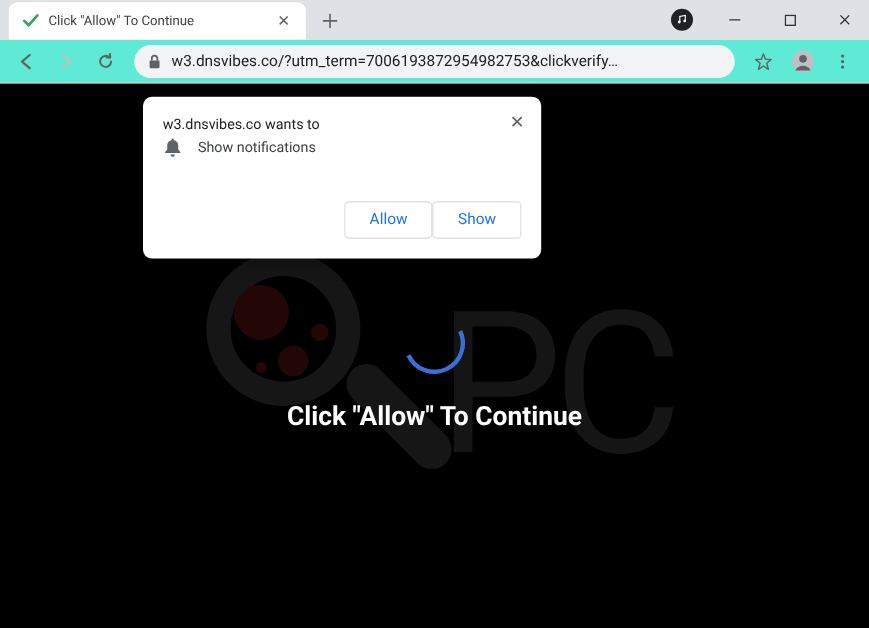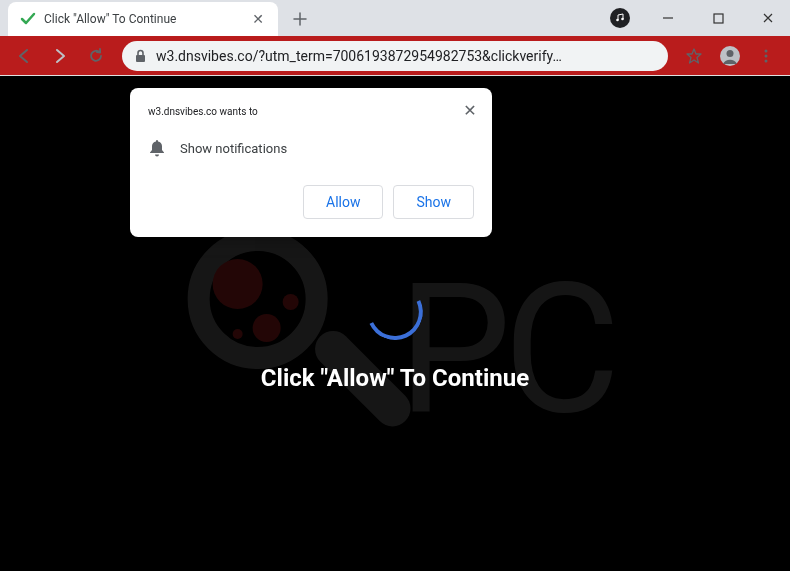--- a/index.html
+++ b/index.html
@@ -10,21 +10,21 @@
     .tab-strip { height: 36px; background: #dee1e6; display: flex; align-items: flex-end; padding-left: 8px; position: relative; }
     .tab { background: #fff; height: 34px; width: 270px; border-radius: 8px 8px 0 0; display: flex; align-items: center; padding: 0 12px; gap: 8px; font-size: 12px; color: #3c4043; }
     .tab-favicon { width: 16px; height: 16px; display: flex; align-items: center; justify-content: center; }
     .tab-title { flex: 1; overflow: hidden; white-space: nowrap; text-overflow: ellipsis; }
     .tab-close { width: 16px; height: 16px; display: flex; align-items: center; justify-content: center; font-size: 14px; color: #5f6368; }
     .new-tab { width: 28px; height: 28px; display: flex; align-items: center; justify-content: center; font-size: 18px; color: #5f6368; margin-left: 8px; margin-bottom: 3px; }
     .tab-right-controls { position: absolute; right: 10px; top: 6px; display: flex; gap: 26px; align-items: center; }
     .music-icon { width: 20px; height: 20px; background: #202124; border-radius: 50%; display: flex; align-items: center; justify-content: center; }
     
     
-    .toolbar { height: 40px; background: #b91c1c; display: flex; align-items: center; padding: 0 8px; gap: 4px; border-bottom: 1px solid #e0e0e0; }
+    .toolbar { height: 40px; background: #5eead4; display: flex; align-items: center; padding: 0 8px; gap: 4px; border-bottom: 1px solid #e0e0e0; }
     .nav-btn { width: 32px; height: 32px; display: flex; align-items: center; justify-content: center; color: #5f6368; border-radius: 50%; }
     .nav-btn.disabled { color: #bdc1c6; }
     .omnibox { flex: 1; height: 30px; background: #f1f3f4; border-radius: 15px; display: flex; align-items: center; padding: 0 10px; gap: 8px; font-size: 14px; color: #202124; margin: 0 6px; }
     .omnibox-lock { width: 16px; height: 16px; display: flex; align-items: center; justify-content: center; }
     .omnibox-url { flex: 1; overflow: hidden; white-space: nowrap; text-overflow: ellipsis; }
     .star-btn, .account-btn, .menu-btn { width: 32px; height: 32px; display: flex; align-items: center; justify-content: center; color: #5f6368; }
     
     
     .content { position: relative; width: 100%; height: 546px; background: #000; overflow: hidden; }
     
@@ -43,24 +43,24 @@
     
     
     .page-center { position: absolute; top: 48%; left: 50%; transform: translate(-50%, -50%); text-align: center; }
     .spinner { width: 56px; height: 56px; margin: 0 auto 24px; position: relative; }
     .spinner-arc { width: 56px; height: 56px; border: 4px solid transparent; border-bottom-color: #3b6fd8; border-right-color: #3b6fd8; border-radius: 50%; transform: rotate(20deg); }
     .page-message { color: #fff; font-size: 24px; font-weight: 700; }
     
     
     .perm-dialog { position: absolute; top: 88px; left: 130px; width: 362px; background: #fff; border-radius: 8px; box-shadow: 0 4px 16px rgba(0,0,0,0.28); padding: 18px 18px 18px 18px; z-index: 100; }
     .perm-close { position: absolute; top: 12px; right: 12px; width: 20px; height: 20px; display: flex; align-items: center; justify-content: center; font-size: 16px; color: #5f6368; }
-    .perm-title { font-size: 10px; color: #202124; margin-bottom: 22px; }
-    .perm-row { display: flex; align-items: center; gap: 14px; font-size: 13px; color: #3c4043; margin-bottom: 28px; }
+    .perm-title { font-size: 13px; color: #202124; margin-bottom: 4px; }
+    .perm-row { display: flex; align-items: center; gap: 14px; font-size: 13px; color: #3c4043; margin-bottom: 40px; }
     .bell-icon { width: 18px; height: 18px; display: flex; align-items: center; justify-content: center; }
-    .perm-buttons { display: flex; justify-content: flex-end; gap: 10px; }
+    .perm-buttons { display: flex; justify-content: flex-end; }
     .perm-btn { padding: 8px 22px; border: 1px solid #dadce0; background: #fff; border-radius: 4px; font-size: 14px; color: #1a73e8; cursor: pointer; }
   </style>
 </head>
 <body>
 
 <div class="tab-strip">
   <div class="tab">
     <span class="tab-favicon">
       <svg width="16" height="16" viewBox="0 0 16 16">
           <path d="M2 8 L6 12 L14 3" stroke="#34a853" stroke-width="2.5" fill="none" stroke-linecap="round" stroke-linejoin="round"></path>

